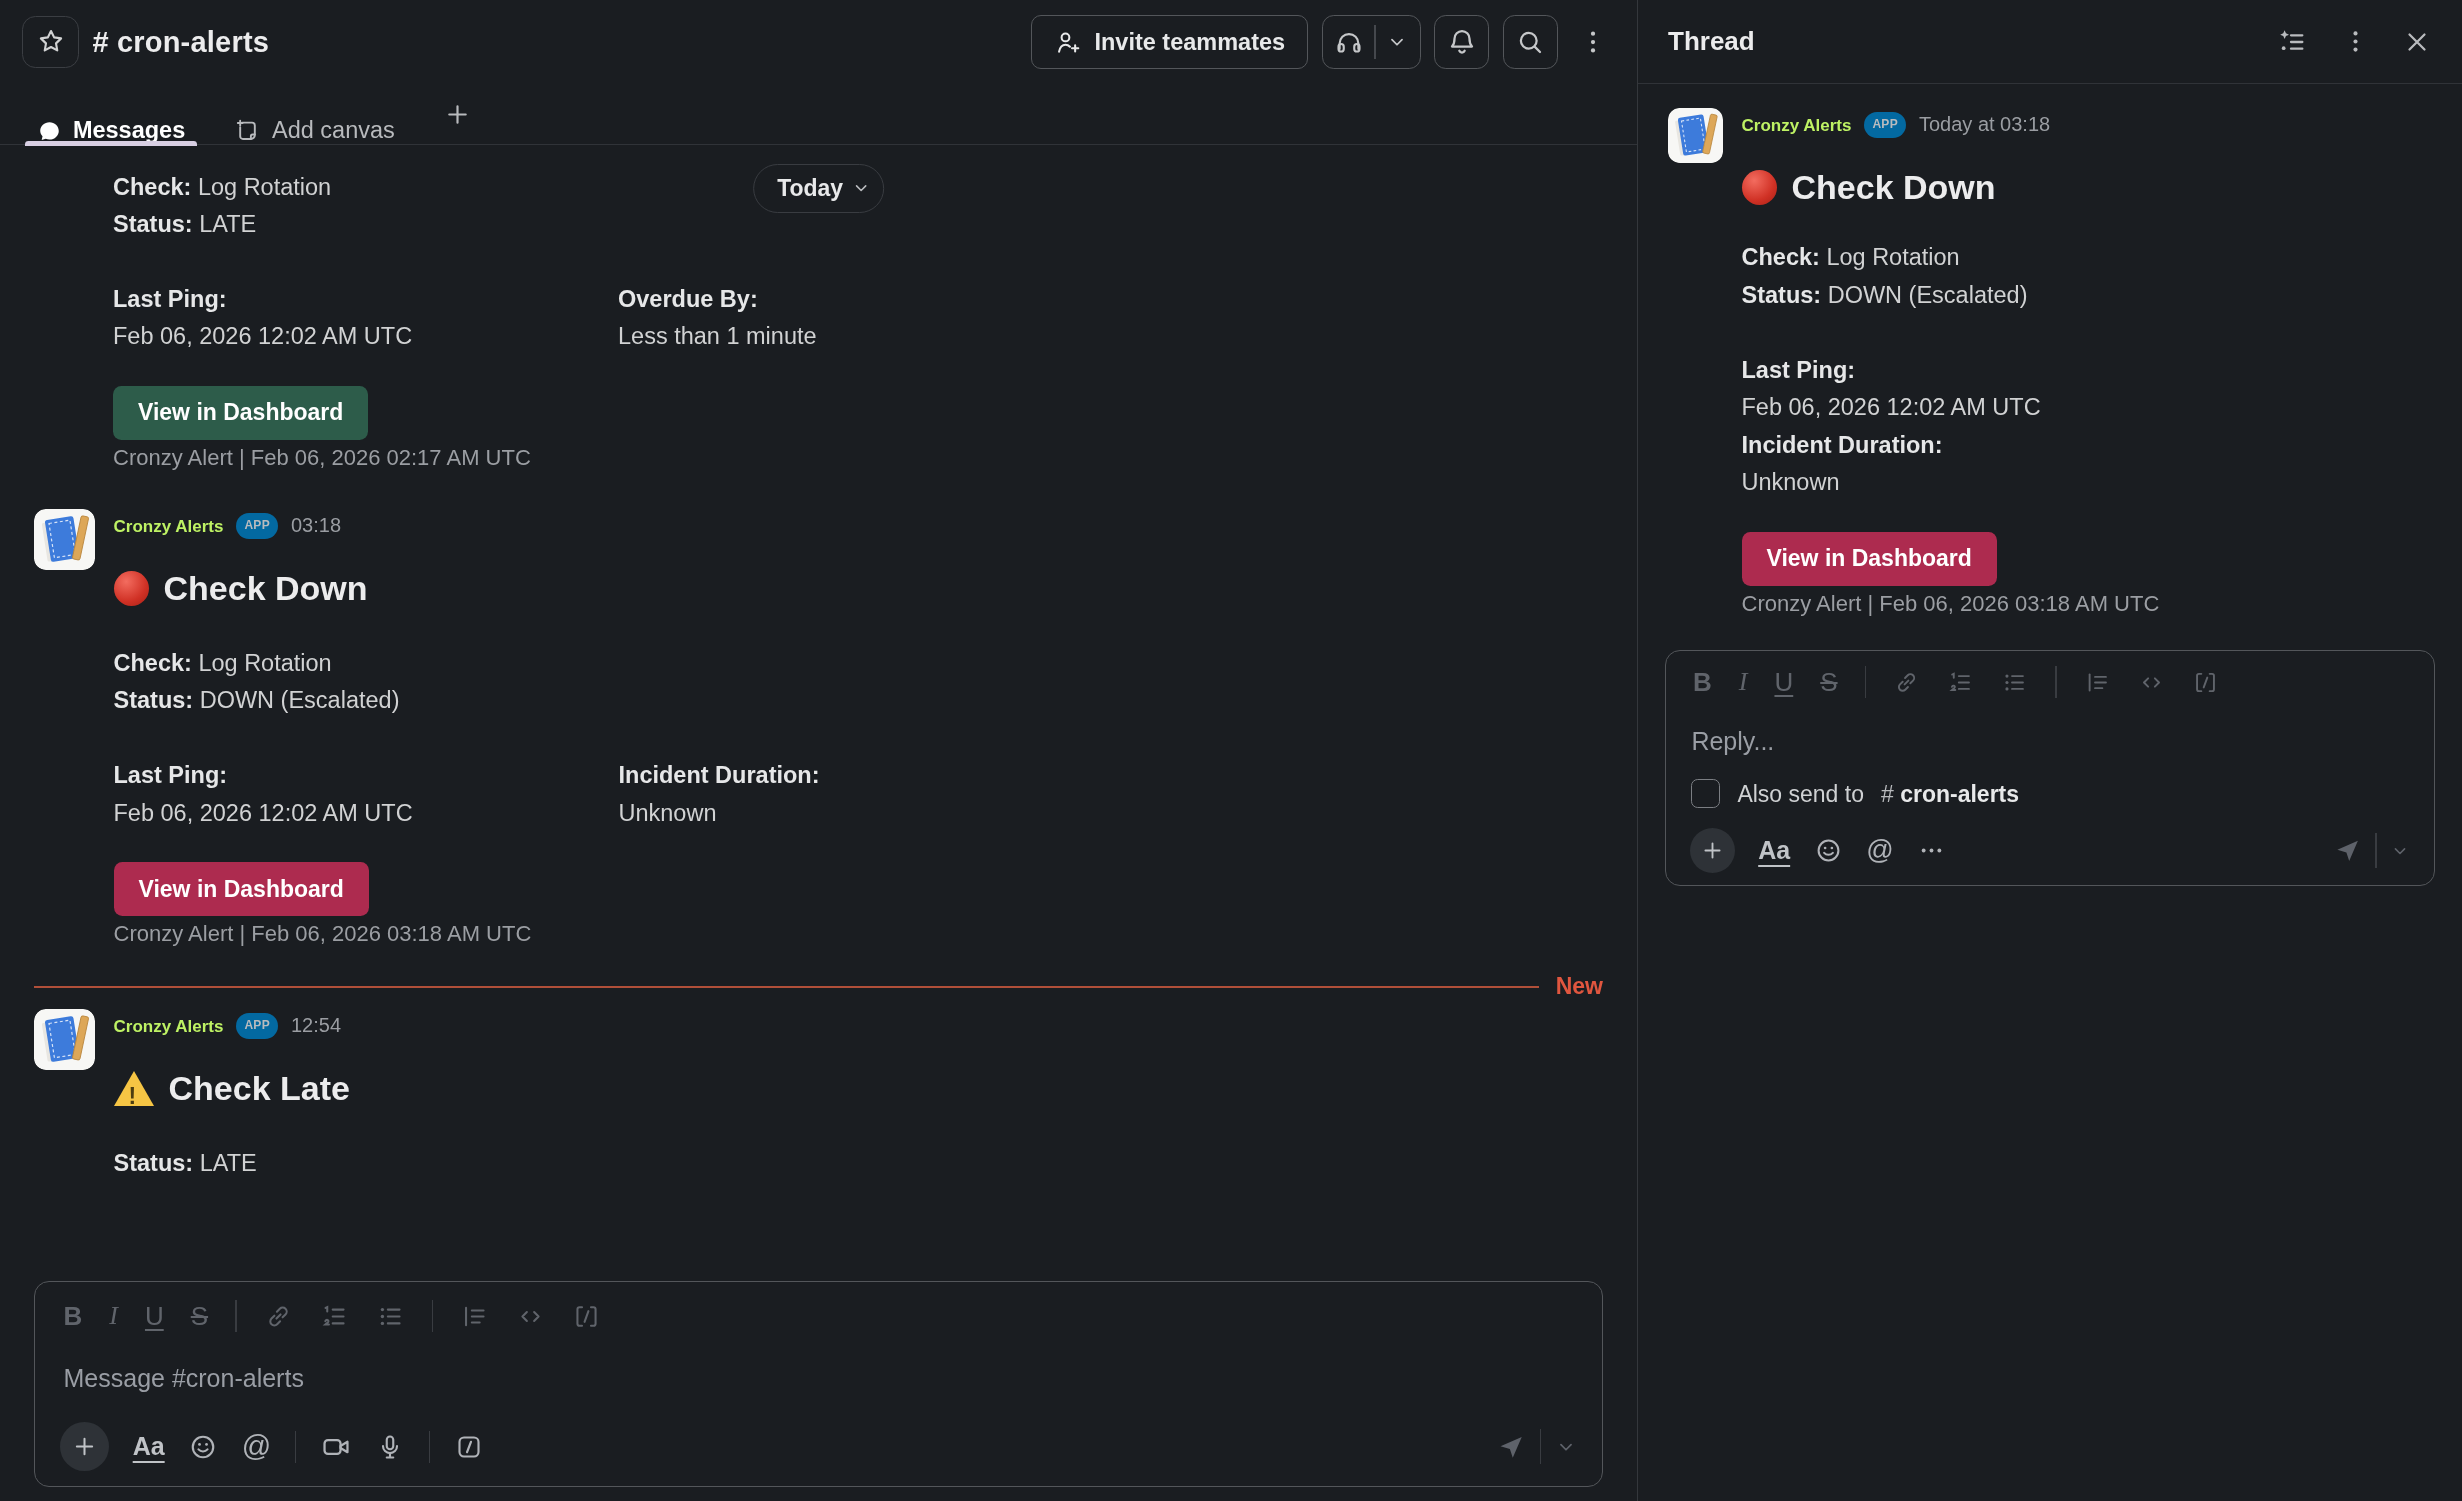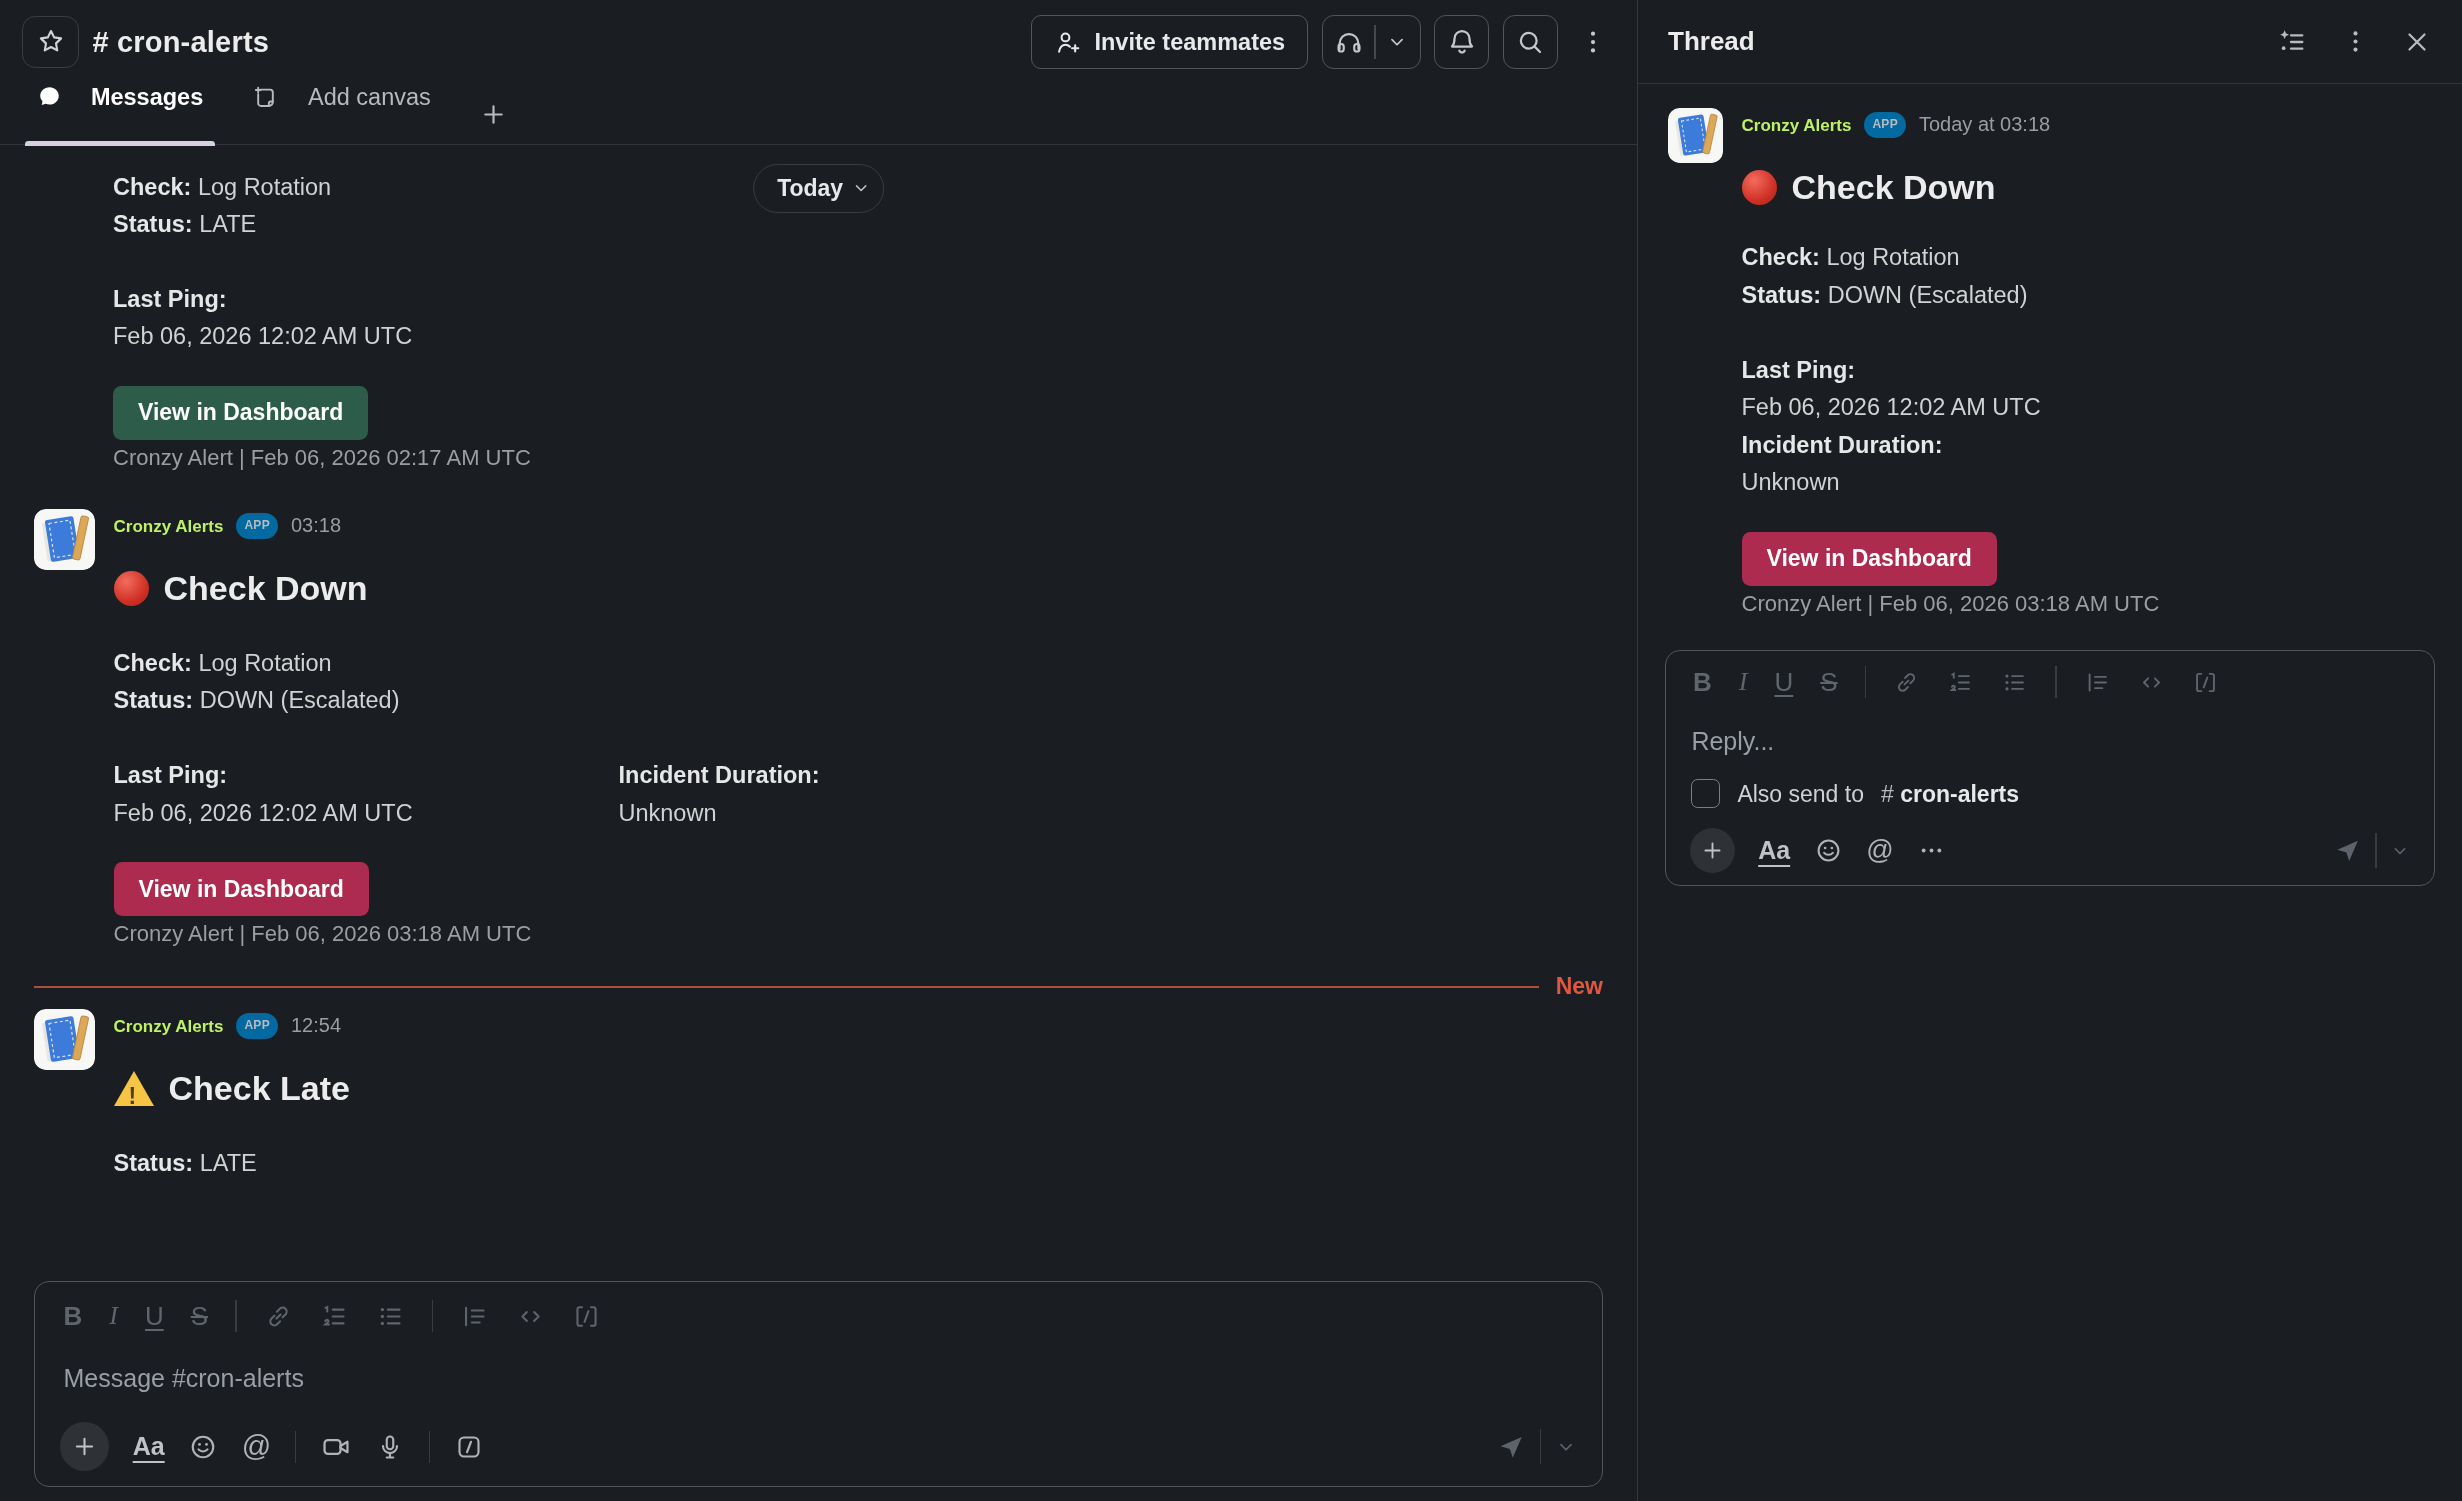--- a/index.html
+++ b/index.html
@@ -23,21 +23,21 @@
   .ch-title { font-size:29px; font-weight:900; color:#ececed; letter-spacing:0.2px; }
   .ch-right { display:flex; align-items:center; gap:13.4px; }
   .pill-btn { height:54px; border:1.7px solid #53565a; border-radius:10px; background:none; display:flex; align-items:center; gap:11.8px; padding:0 22px; font-size:23.5px; font-weight:600; color:#e8e9ea; font-family:inherit; cursor:pointer; }
   .icon-btn { width:55px; height:54px; border:1.7px solid #53565a; border-radius:11.8px; background:none; display:grid; place-items:center; color:#c5c7c9; cursor:pointer; }
   .huddle-btn { height:54px; border:1.7px solid #53565a; border-radius:11.8px; background:none; display:flex; align-items:center; padding:0 11.8px; gap:10px; color:#c5c7c9; cursor:pointer; }
   .huddle-sep { width:1.7px; height:34px; background:#45484d; }
   .kebab-btn { border:none; background:none; width:44px; height:54px; display:grid; place-items:center; color:#c5c7c9; cursor:pointer; }
 
   
   .tab-bar { height:61px; flex:none; display:flex; align-items:stretch; padding:0 23.5px; border-bottom:1.7px solid #303338; }
-  .tab { display:flex; align-items:flex-start; gap:29px; padding:0 13.4px; font-size:23.5px; color:#b8babd; position:relative; cursor:pointer; }
+  .tab { display:flex; align-items:flex-end; gap:11px; padding:0 13.4px; font-size:23.5px; color:#b8babd; position:relative; cursor:pointer; }
   .tab.active { color:#ffffff; font-weight:700; }
   .tab.active::after { content:""; position:absolute; left:1.7px; right:1.7px; bottom:-1.7px; height:5px; background:#d8cfe3; border-radius:3.4px 3.4px 0 0; }
   .tab + .tab { margin-left:22px; }
   .tab-plus { display:flex; align-items:center; padding:0 20px; margin-left:15px; color:#b8babd; font-size:37px; font-weight:300; cursor:pointer; }
 
   
   .message-list { flex:1; position:relative; padding-top:23.5px; overflow:hidden; }
   .date-pill { position:absolute; top:18.5px; left:50%; transform:translateX(-50%); height:49px; padding:0 11.8px 0 23.5px; border:1.7px solid #393c41; border-radius:25px; background:#1a1d21; display:flex; align-items:center; gap:8.4px; font-size:23px; font-weight:700; color:#e8e9ea; cursor:pointer; z-index:5; }
   .date-pill .chev { color:#b8babd; }
 
@@ -318,20 +318,24 @@
     </div>
 
     <div class="msg no-avatar">
       <div class="msg-content">
         <div><span class="b">Check:</span> <span>Log Rotation</span></div>
         <div><span class="b">Status:</span> <span>LATE</span></div>
         <div class="fields">
           <div class="field">
             <div class="flabel">Last Ping:</div>
             <div>Feb 06, 2026 12:02 AM UTC</div>
+          </div>
+          <div class="field">
+            <div class="flabel">Overdue By:</div>
+            <div>Less than 1 minute</div>
           </div>
         </div>
         <button class="msg-btn btn-green">View in Dashboard</button>
         <div class="msg-footer">Cronzy Alert | Feb 06, 2026 02:17 AM UTC</div>
       </div>
     </div>
 
     <div class="msg">
       <div class="avatar">
           <svg width="61" height="61" viewBox="0 0 72 72">

